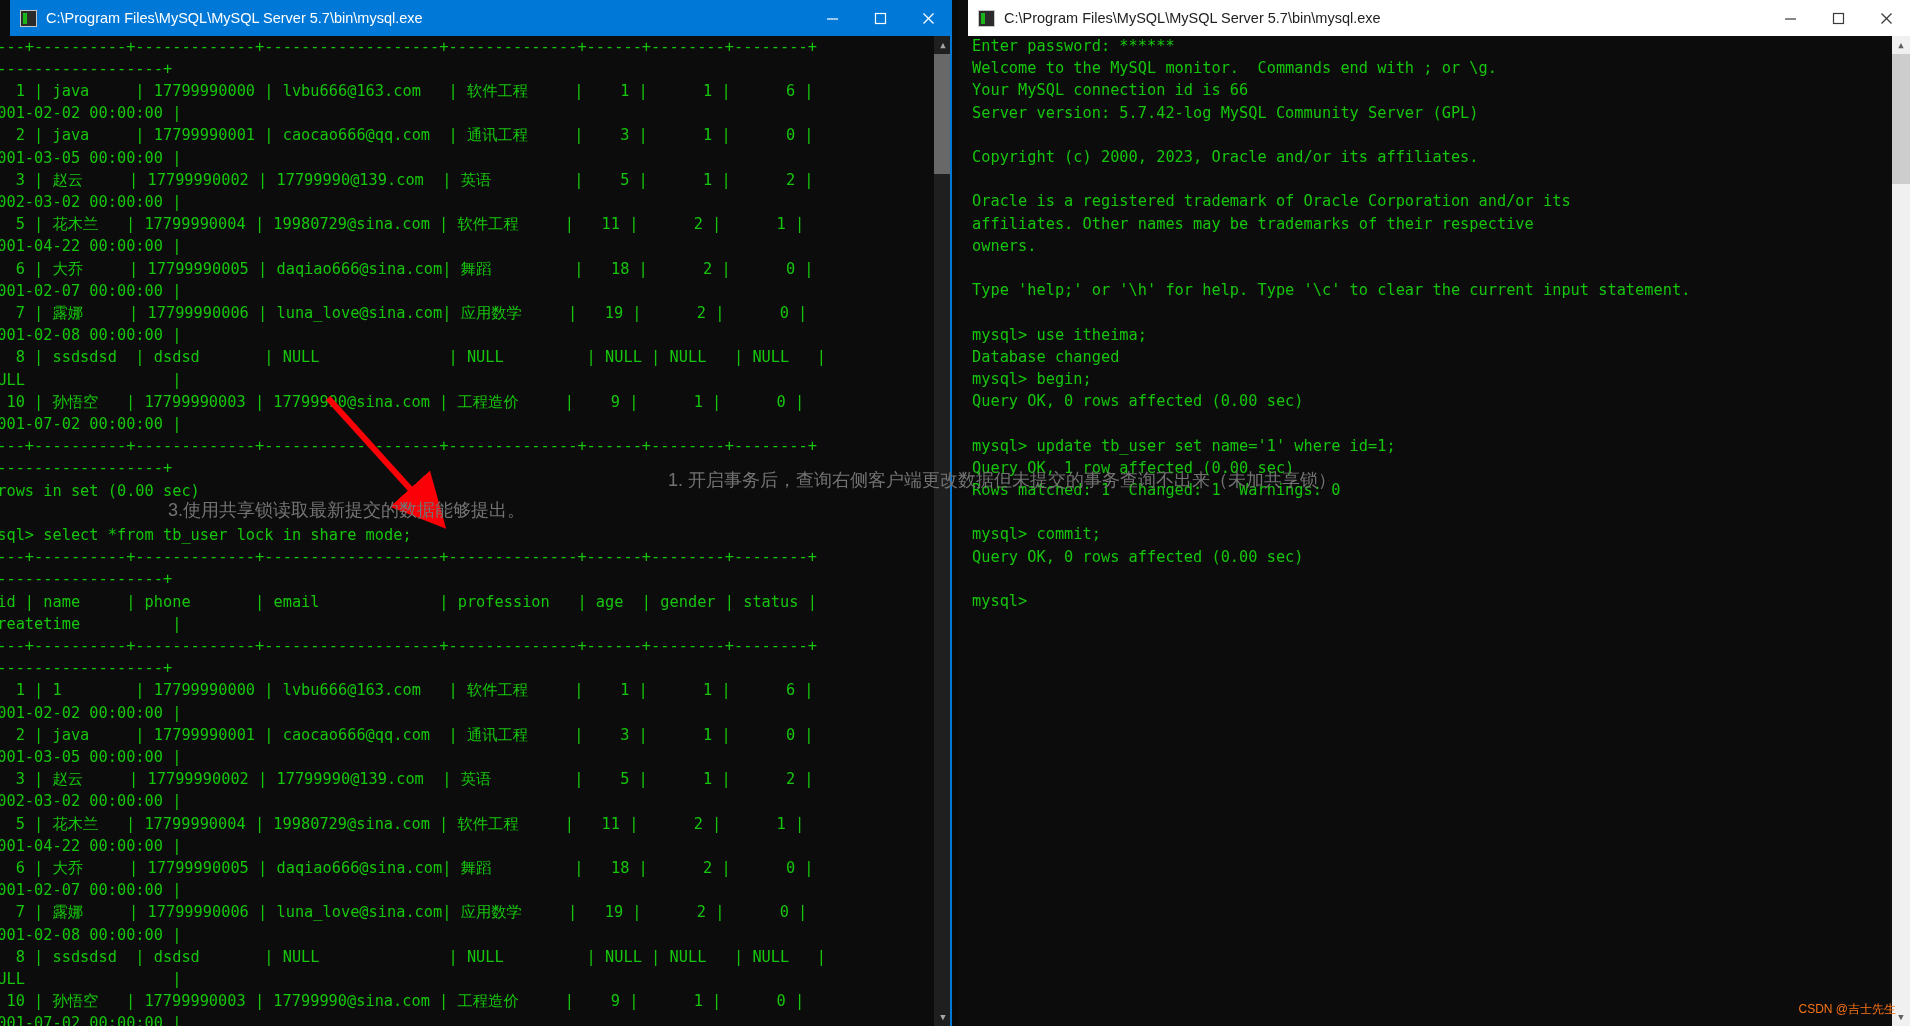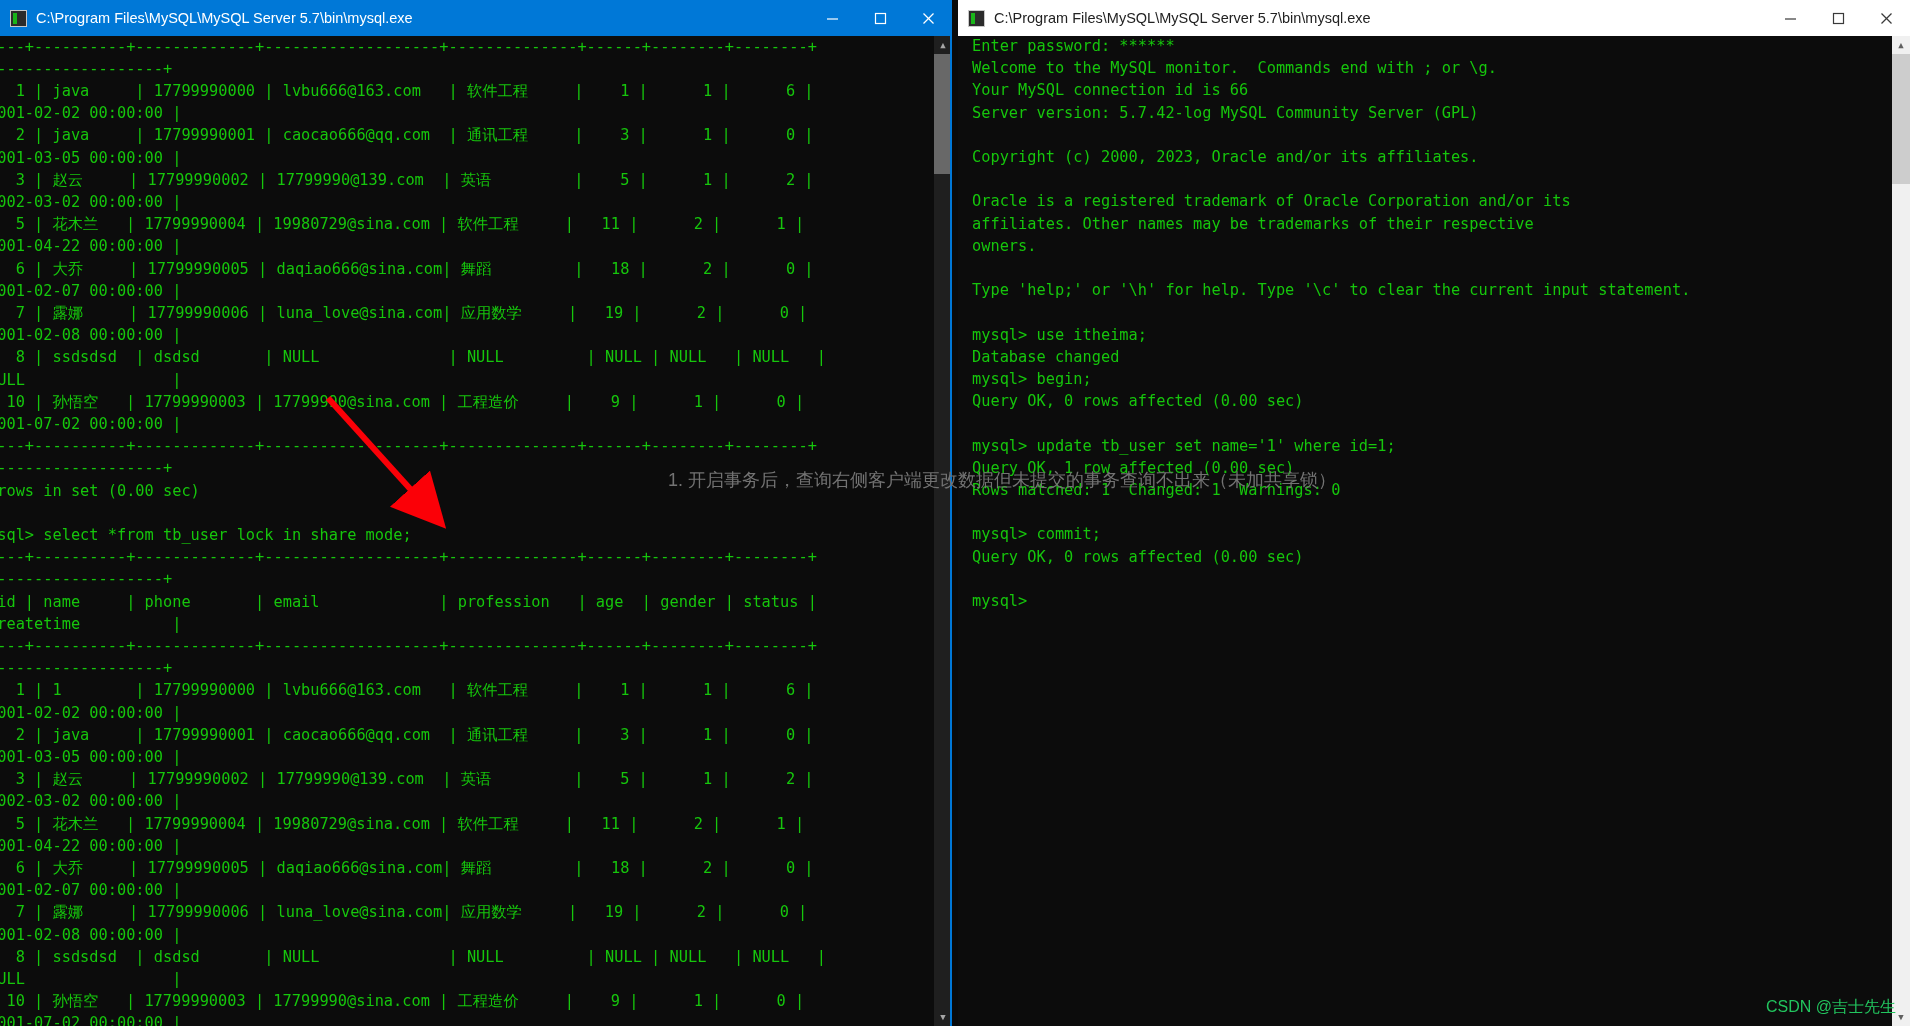--- a/index.html
+++ b/index.html
@@ -4,21 +4,21 @@
 <style>
   html,body{margin:0;padding:0;background:#000;}
   body{width:1910px;height:1026px;overflow:hidden;font-family:"DejaVu Sans Mono",monospace;}
   .screen{position:relative;width:1910px;height:1026px;background:#0a0a0a;}
 
   
   .win{position:absolute;top:0;background:#0c0c0c;overflow:hidden;}
   .win.left{left:0;width:952px;height:1026px;}
   .win.right{left:958px;width:952px;height:1026px;}
 
-  .titlebar{height:36px;display:flex;align-items:center;box-sizing:border-box;padding-left:10px;}
+  .titlebar{height:36px;display:flex;align-items:center;box-sizing:border-box;padding-left:10px;margin-left:10px;}
   .titlebar.active{background:#0078d7;}
   .titlebar.inactive{background:#ffffff;}
   .tb-icon{width:17px;height:17px;margin-right:9px;flex:0 0 auto;position:relative;}
   .tb-icon i{position:absolute;inset:0;background:#2b2b2b;border:1px solid #c8c8c8;}
   .tb-icon i::after{content:"";position:absolute;left:2px;top:2px;width:4px;height:11px;background:#19b519;}
   .tb-title{font-family:"Liberation Sans",sans-serif;font-size:14.5px;white-space:nowrap;
             overflow:hidden;text-overflow:ellipsis;}
   .titlebar.active .tb-title{color:#fff;}
   .titlebar.inactive .tb-title{color:#222;}
   .tb-btns{margin-left:auto;display:flex;height:36px;}
@@ -44,22 +44,22 @@
   .win.right .vs-arrow{color:#606060;}
   .win.right .vs-thumb{background:#cdcdcd;}
 
   
   .gutter-line{position:absolute;top:36px;bottom:0;width:2px;background:#0078d7;}
 
   
   .anno{position:absolute;color:#737373;font-family:"Liberation Sans",sans-serif;
         font-size:18px;white-space:nowrap;font-weight:400;}
   .arrow{position:absolute;pointer-events:none;}
-  .watermark{position:absolute;right:14px;bottom:8px;color:#22c55e;
-        font-family:"Liberation Sans",sans-serif;font-size:16px;white-space:nowrap;}
+  .watermark{position:absolute;right:14px;bottom:8px;color:#f97316;
+        font-family:"Liberation Sans",sans-serif;font-size:12px;white-space:nowrap;}
 </style>
 </head>
 <body>
 
 <div class="screen">
 
   <div class="win left">
     <div class="titlebar active">
       <span class="tb-icon">
           <i></i>
@@ -215,16 +215,17 @@
       <marker id="ah" markerWidth="9" markerHeight="9" refX="3" refY="4.5" orient="auto">
         <polygon points="0,0 9,4.5 0,9" fill="#fb0007"></polygon>
       </marker>
     </defs>
     <line x1="28" y1="8" x2="122" y2="112" stroke="#fb0007" stroke-width="6" marker-end="url(#ah)"></line>
   </svg>
 
   <div class="anno" style="left:668px;top:468px;">1. 开启事务后，查询右侧客户端更改数据但未提交的事务查询不出来（未加共享锁）</div>
 
 
+  <div class="anno" style="left:168px;top:498px;">3.使用共享锁读取最新提交的数据能够提出。</div>
 
   <div class="watermark">CSDN @吉士先生</div>
 
 </div>
 
 </body></html>

